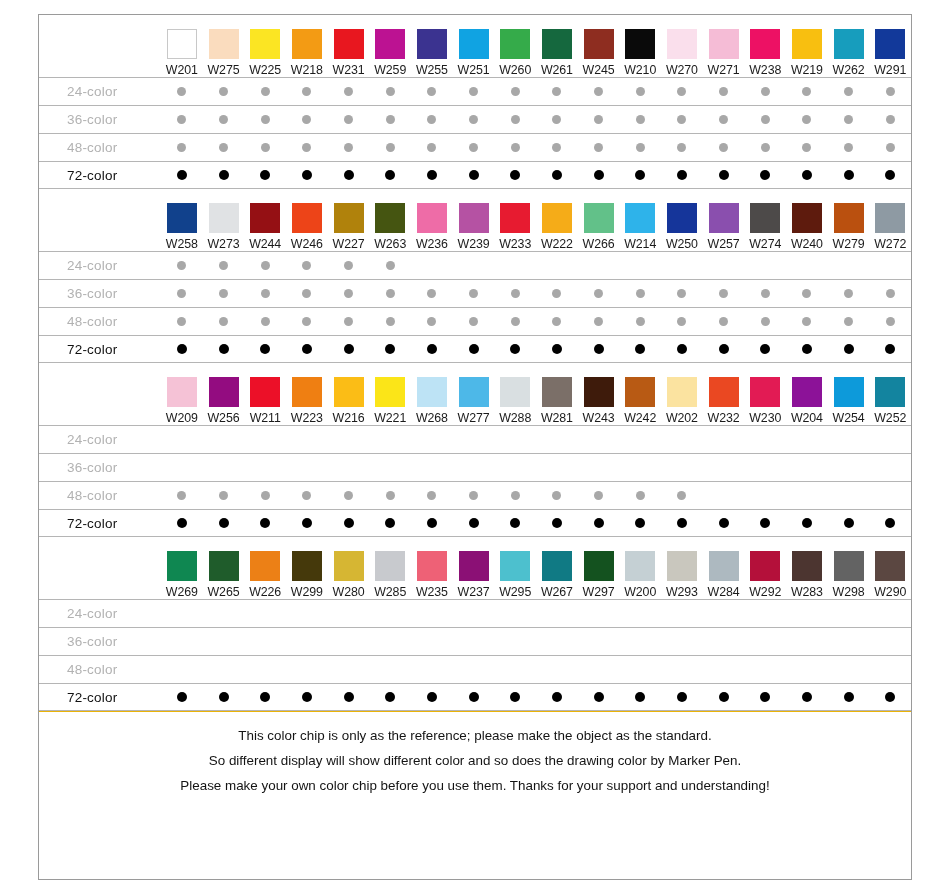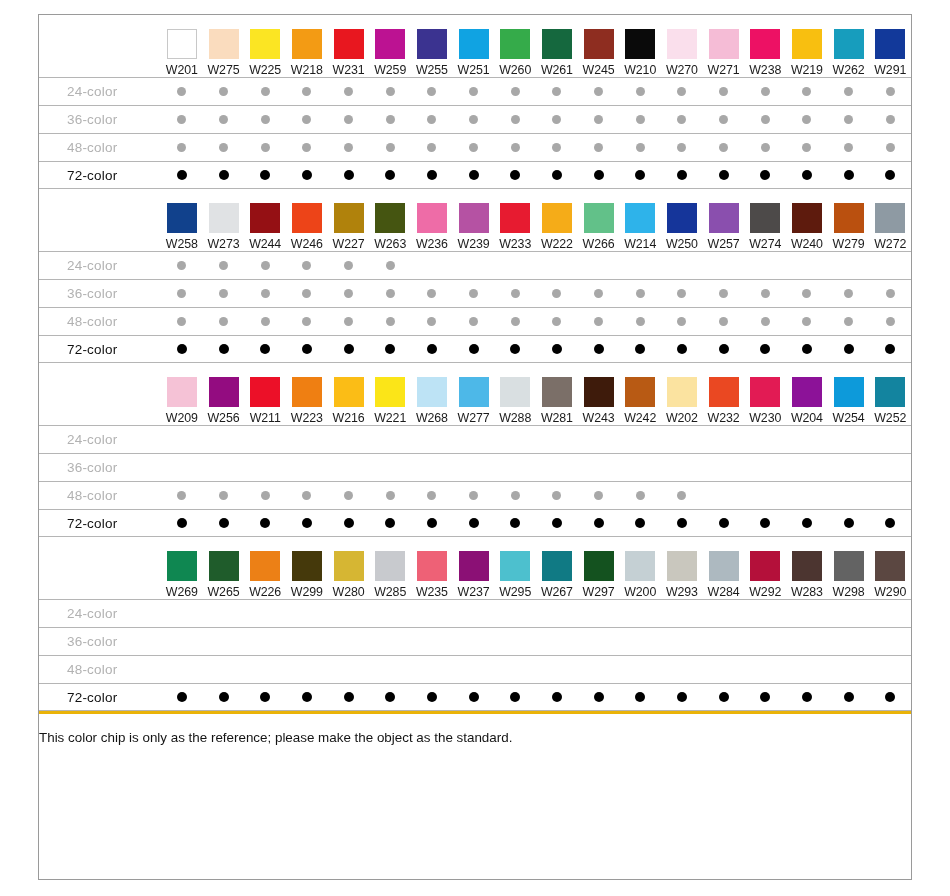--- a/index.html
+++ b/index.html
@@ -78,23 +78,23 @@
     justify-content:center;
     height:100%;
   }
   .dot{
     width:9px;height:9px;border-radius:50%;
     background:#a8a8a8;
   }
   .dot.black{background:#000;width:10px;height:10px;}
   .dot.empty{background:transparent;}
   .footer{
-    border-top:3px solid #eab308;
+    border-top:1px solid #eab308;
     padding:14px 0 0 0;
-    text-align:left;
+    text-align:center;
   }
   .footer p{
     margin:0 0 6px 0;
     font-size:13.4px;
     color:#141414;
     line-height:1.42;
   }
 </style>
 </head>
 <body>
@@ -1358,15 +1358,17 @@
             <div class="dcell">
               <span class="dot black"></span>
             </div>
           </div>
         </div>
       </div>
     </div>
   <div class="footer">
     <div id="footer-host">
         <p>This color chip is only as the reference; please make the object as the standard.</p>
+        <p>So different display will show different color and so does the drawing color by Marker Pen.</p>
+        <p>Please make your own color chip before you use them. Thanks for your support and understanding!</p>
       </div>
   </div>
 </div>
 
 </body></html>

